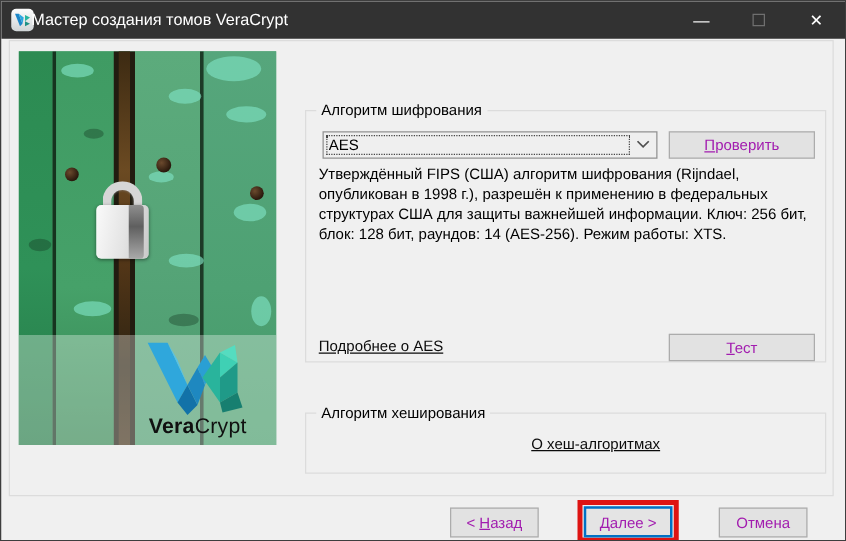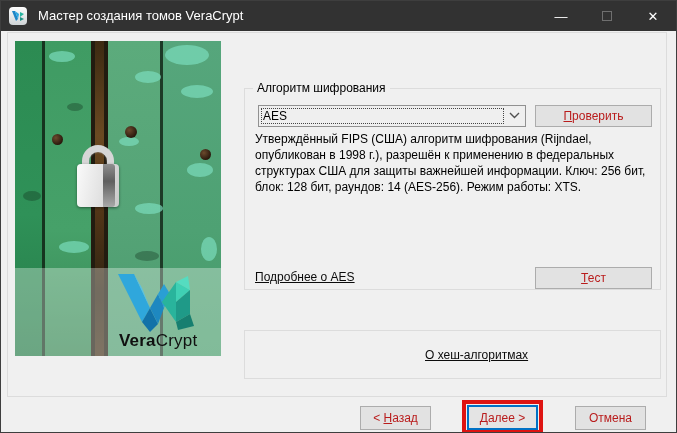--- a/index.html
+++ b/index.html
@@ -6,21 +6,21 @@
   *{box-sizing:border-box;}
   .win{
     position:relative;width:677px;height:433px;background:#f0f0f0;
     border:1px solid #3e3e3e;overflow:hidden;
     font-family:"Liberation Sans",sans-serif;font-size:12px;color:#000;
   }
   
   .titlebar{position:absolute;left:0;top:0;width:100%;height:30px;background:#323232;}
   .app-icon{position:absolute;left:8px;top:6px;width:18px;height:18px;border-radius:4px;
     background:linear-gradient(#fdfdfd,#cfd4d6);display:flex;align-items:center;justify-content:center;}
-  .title-text{position:absolute;left:37px;top:0;line-height:30px;color:#ffffff;font-size:13px;white-space:nowrap;}
+  .title-text{position:absolute;left:24px;top:0;line-height:30px;color:#ffffff;font-size:13px;white-space:nowrap;}
   .capbtn{position:absolute;top:0;width:46px;height:30px;display:flex;align-items:center;justify-content:center;color:#fff;}
   .cap-min{right:92px;font-size:13px;}
   .cap-max{right:46px;}
   .cap-max .maxbox{width:10px;height:10px;border:1px solid #6f6f6f;}
   .cap-close{right:0;font-size:13px;}
   
   .panel{position:absolute;left:6px;top:31px;width:660px;height:365px;border:1px solid #dcdcdc;background:#f0f0f0;}
   
   .door{position:absolute;left:14px;top:40px;width:206px;height:315px;overflow:hidden;background:#4aa06d;}
   .door .col{position:absolute;top:0;height:100%;}
@@ -55,21 +55,21 @@
   .g-enc{top:87px;height:202px;}
   .g-hash{top:329px;height:49px;}
   .group-label{position:absolute;top:-8px;left:8px;background:#f0f0f0;padding:0 4px;font-size:12px;}
   .combo{position:absolute;height:22px;background:#efefef;border:1px solid #919191;
     display:flex;align-items:center;padding-left:4px;}
   .combo-aes{left:13px;top:16px;width:268px;}
   .combo-sha{left:13px;top:13px;width:142px;}
   .combo .focus-rect{position:absolute;left:2px;top:2px;right:21px;bottom:2px;border:1px dotted #444;}
   .combo .chev{position:absolute;right:5px;top:6px;}
   .btn{position:absolute;background:#e2e2e2;border:1px solid #acacac;font-size:12px;
-    display:flex;align-items:center;justify-content:center;color:#b91c1c;font-family:"Liberation Sans",sans-serif;}
+    display:flex;align-items:center;justify-content:center;color:#a21caf;font-family:"Liberation Sans",sans-serif;}
   .btn-test,.btn-bench{left:290px;width:117px;height:22px;}
   .btn-test{top:16px;}
   .btn-bench{top:178px;}
   .desc{position:absolute;left:10px;top:42px;width:402px;line-height:16px;}
   .link{text-decoration:underline;color:#0b0b0b;cursor:pointer;}
   .link-more{position:absolute;left:10px;top:181px;}
   .link-hash{position:absolute;left:180px;top:17px;}
   .mn{text-decoration:underline;}
   
   .fbtn{height:24px;width:71px;top:405px;}
@@ -178,20 +178,21 @@
     <div class="desc">Утверждённый FIPS (США) алгоритм шифрования (Rijndael, опубликован в 1998 г.), разрешён к применению в федеральных структурах США для защиты важнейшей информации. Ключ: 256 бит, блок: 128 бит, раундов: 14 (AES-256). Режим работы: XTS.</div>
 
     <span class="link link-more">Подробнее о AES</span>
 
     <button class="btn btn-bench">
       <span><span class="mn">Т</span><span>ест</span></span>
     </button>
   </div>
 
   <div class="group g-hash">
+    <span class="group-label">Алгоритм хеширования</span>
 
 
     <span class="link link-hash">О хеш-алгоритмах</span>
   </div>
 
 
   <button class="btn fbtn btn-back">
     <span><span>&lt; </span><span class="mn">Н</span><span>азад</span></span>
   </button>
 

